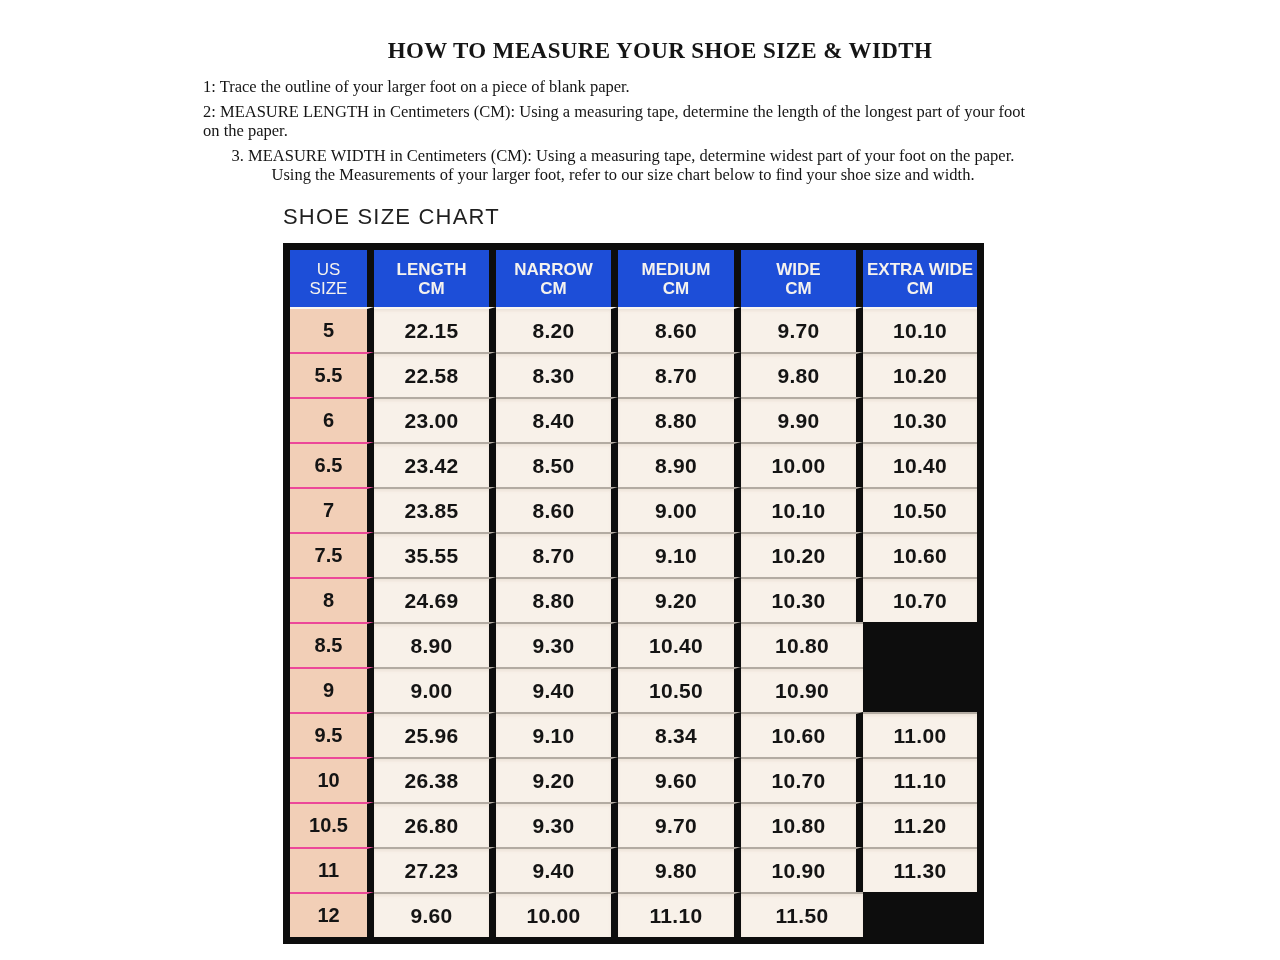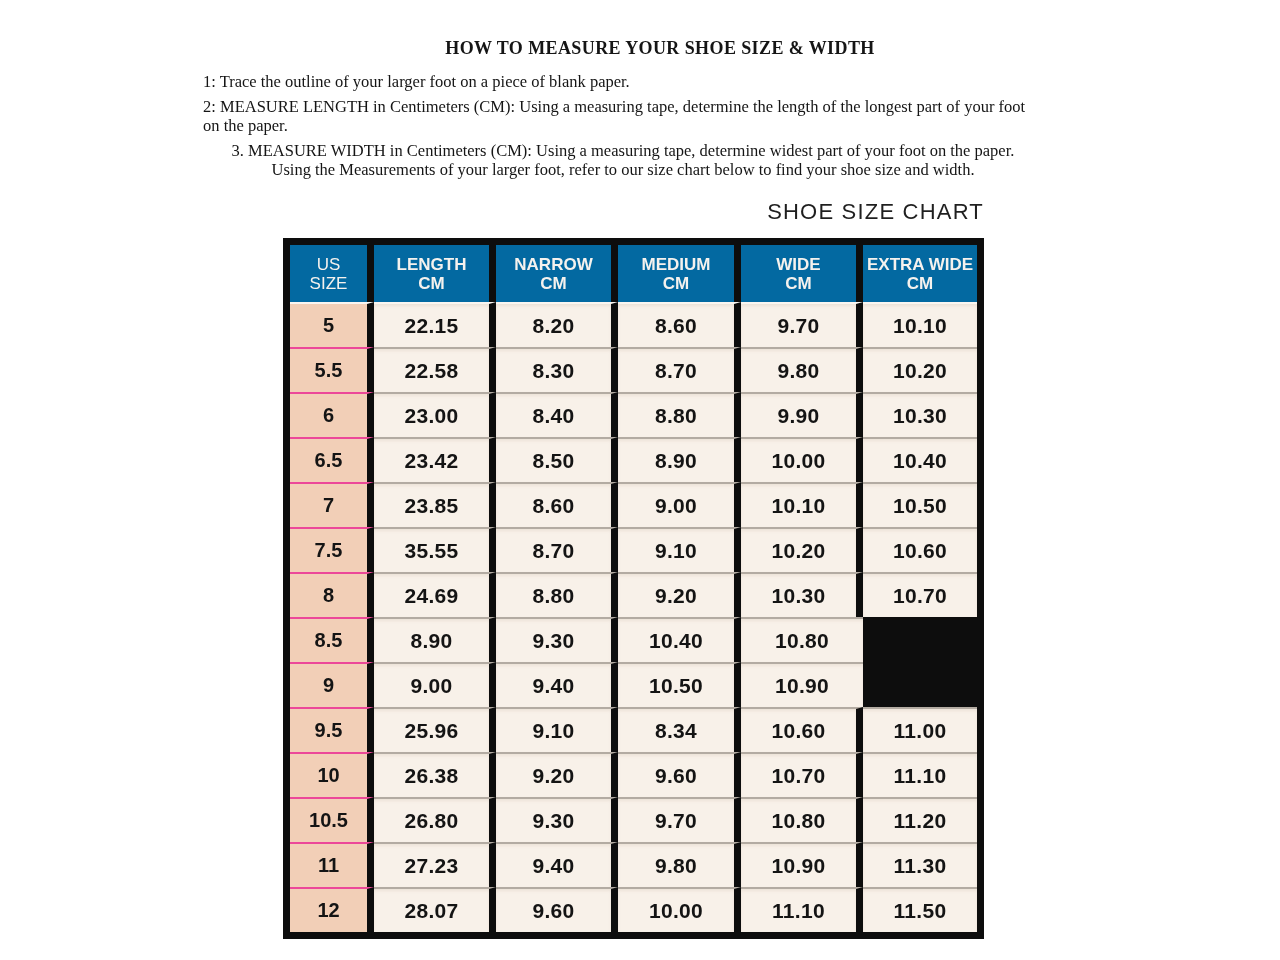--- a/index.html
+++ b/index.html
@@ -1,28 +1,28 @@
 <!DOCTYPE html>
 <html><head>
 <meta charset="utf-8">
 <style>
   html,body{margin:0;padding:0;background:#ffffff;}
   .page{width:1280px;height:960px;background:#ffffff;box-sizing:border-box;
         padding-top:38px;font-family:"Liberation Serif",serif;color:#151515;overflow:hidden;}
-  .title{margin:0;text-align:center;font-size:18px;font-weight:bold;letter-spacing:0.4px;
+  .title{margin:0;text-align:center;font-size:23px;font-weight:bold;letter-spacing:0.4px;
          font-family:"Liberation Serif",serif;color:#151515;padding-left:40px;}
   .instructions{margin:13px 0 0 203px;width:840px;font-size:16.5px;line-height:19px;color:#151515;}
   .instr{margin:0 0 6px 0;}
   .instr.tight{margin:0;text-align:center;}
-  .chart-heading{margin:20px 0 0 283px;width:701px;text-align:right;
+  .chart-heading{margin:20px 0 0 283px;width:701px;text-align:left;
                  font-family:"Liberation Sans",sans-serif;font-size:22px;font-weight:normal;
                  letter-spacing:1.2px;color:#1f1f1f;}
   .size-table{margin:13px 0 0 283px;width:701px;box-sizing:border-box;
               border:7px solid #0d0d0d;background:#0d0d0d;}
-  .thead{display:grid;grid-template-columns:84px 122px 122px 123px 122px 114px;height:57px;background:#0369a1;}
+  .thead{display:grid;grid-template-columns:84px 122px 122px 123px 122px 114px;height:57px;background:#1d4ed8;}
   .th{display:flex;flex-direction:column;align-items:center;justify-content:center;
       color:#f5f2ee;font-family:"Liberation Sans",sans-serif;font-size:17px;line-height:19px;
       font-weight:bold;box-sizing:border-box;}
   .th:not(:last-child){border-right:7px solid #0d0d0d;}
   .th.first{font-weight:normal;}
   .tbody .row{display:grid;grid-template-columns:84px 122px 122px 123px 122px 114px;height:45px;}
   .cell{box-sizing:border-box;display:flex;align-items:center;justify-content:center;
         font-family:"Liberation Sans",sans-serif;font-weight:bold;color:#141414;}
   .cell:not(:last-child){border-right:7px solid #0d0d0d;}
   .cell.us{background:#f2cfb7;font-size:20px;}
@@ -186,21 +186,20 @@
     <div class="cell us">11</div>
     <div class="cell val">27.23</div>
     <div class="cell val">9.40</div>
     <div class="cell val">9.80</div>
     <div class="cell val">10.90</div>
     <div class="cell val">11.30</div>
   </div>
 
   <div class="row">
     <div class="cell us">12</div>
-    <div class="cell val">28.07</div>
     <div class="cell val">9.60</div>
     <div class="cell val">10.00</div>
     <div class="cell val">11.10</div>
     <div class="cell val">11.50</div>
   </div>
 </div>
   </div>
 
 </div>
 

